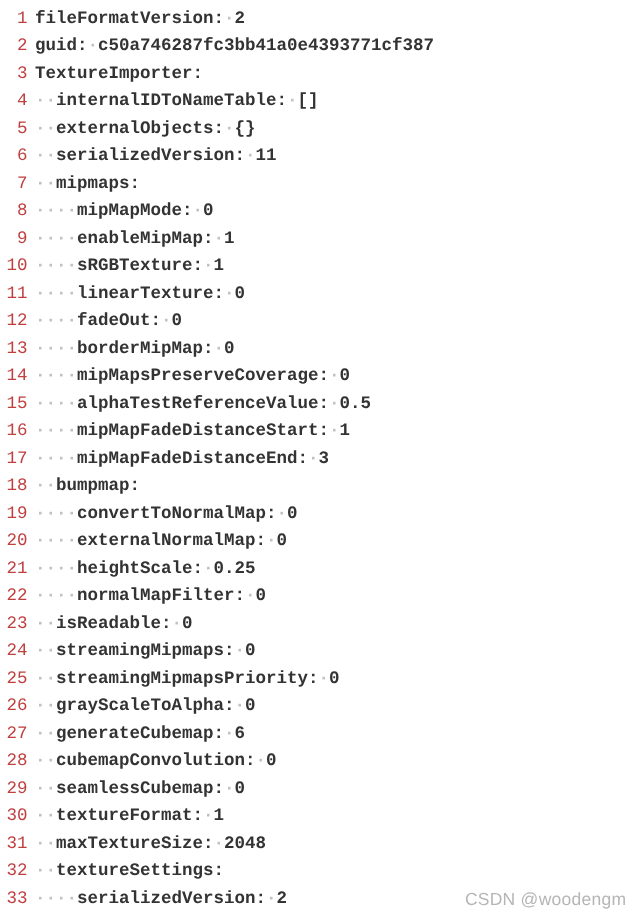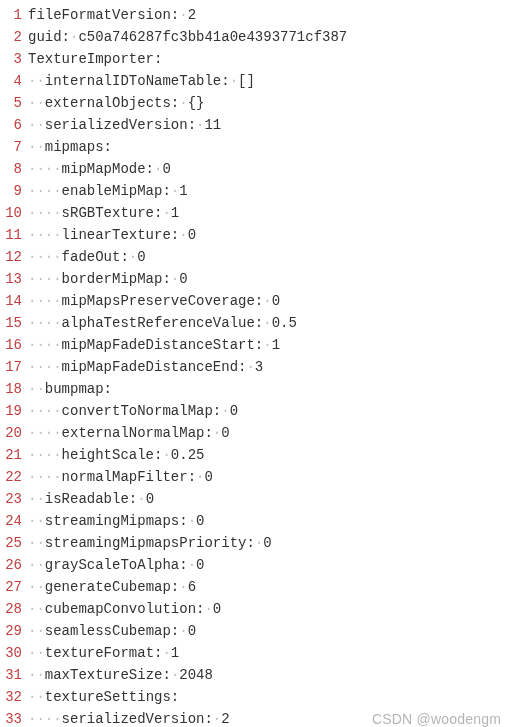--- a/index.html
+++ b/index.html
@@ -26,20 +26,21 @@
     width: 22px;
     text-align: right;
     color: #c04040;
     user-select: none;
     padding-right: 6px;
     flex-shrink: 0;
   }
   .txt {
     font-family: Consolas, "Courier New", monospace;
     color: #333;
+    font-weight: bold;
   }
   .dot {
     color: #c0c0c0;
   }
   .watermark {
     position: absolute;
     right: 10px;
     bottom: 6px;
     font-family: Arial, sans-serif;
     font-size: 14px;

